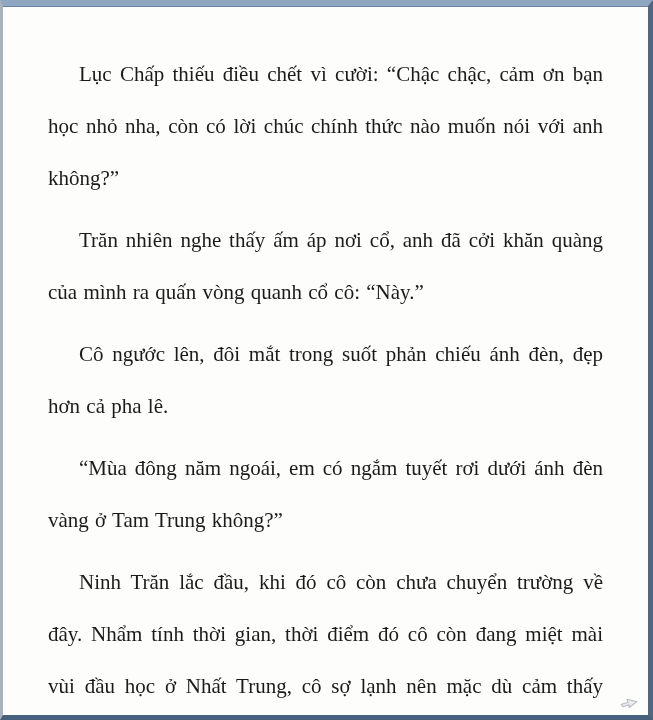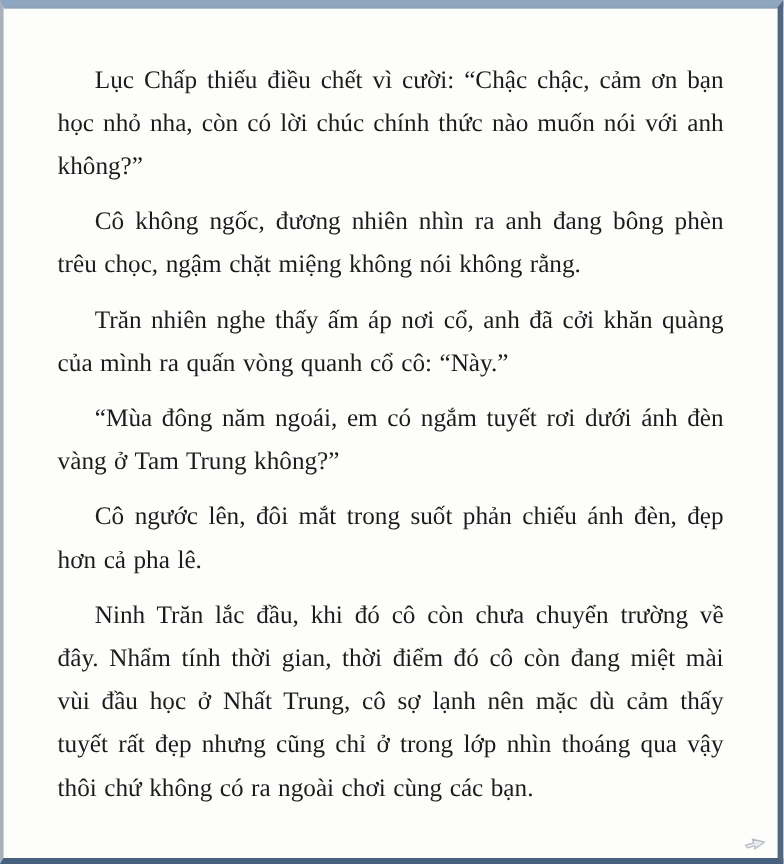--- a/index.html
+++ b/index.html
@@ -23,45 +23,44 @@
   }
   .content {
     box-sizing: border-box;
     width: 100%;
     padding: 42px 45px 0 45px;
     color: #1b1b1b;
   }
   .content p {
     margin: 0 0 10px 0;
     font-size: 21px;
-    line-height: 36px;
+    line-height: 52px;
     text-align: justify;
     text-indent: 31px;
     word-spacing: 1px;
   }
   .arrow-icon {
     position: absolute;
     right: 8px;
     bottom: 4px;
     width: 22px;
     height: 18px;
     cursor: pointer;
   }
   .arrow-icon svg { display: block; width: 100%; height: 100%; }
 </style>
 </head>
 <body>
 
 <div class="page">
   <div class="content">
     <p>Lục Chấp thiếu điều chết vì cười: “Chậc chậc, cảm ơn bạn học nhỏ nha, còn có lời chúc chính thức nào muốn nói với anh không?”</p>
-    <p>Cô không ngốc, đương nhiên nhìn ra anh đang bông phèn trêu chọc, ngậm chặt miệng không nói không rằng.</p>
     <p>Trăn nhiên nghe thấy ấm áp nơi cổ, anh đã cởi khăn quàng của mình ra quấn vòng quanh cổ cô: “Này.”</p>
+    <p>Cô ngước lên, đôi mắt trong suốt phản chiếu ánh đèn, đẹp hơn cả pha lê.</p>
     <p>“Mùa đông năm ngoái, em có ngắm tuyết rơi dưới ánh đèn vàng ở Tam Trung không?”</p>
-    <p>Cô ngước lên, đôi mắt trong suốt phản chiếu ánh đèn, đẹp hơn cả pha lê.</p>
     <p>Ninh Trăn lắc đầu, khi đó cô còn chưa chuyển trường về đây. Nhẩm tính thời gian, thời điểm đó cô còn đang miệt mài vùi đầu học ở Nhất Trung, cô sợ lạnh nên mặc dù cảm thấy tuyết rất đẹp nhưng cũng chỉ ở trong lớp nhìn thoáng qua vậy thôi chứ không có ra ngoài chơi cùng các bạn.</p>
   </div>
 
   <div class="arrow-icon">
     <svg viewBox="0 0 22 18" xmlns="http://www.w3.org/2000/svg">
       <g transform="rotate(-6 11 9)">
         <path d="M3 10.5 L10 9.5 L9.2 6 L19 9.5 L10.5 14.5 L10.8 11.8 L4.5 13 Z" fill="#e9ebed" stroke="#b6bac0" stroke-width="1" stroke-linejoin="round"></path>
       </g>
     </svg>
   </div>

